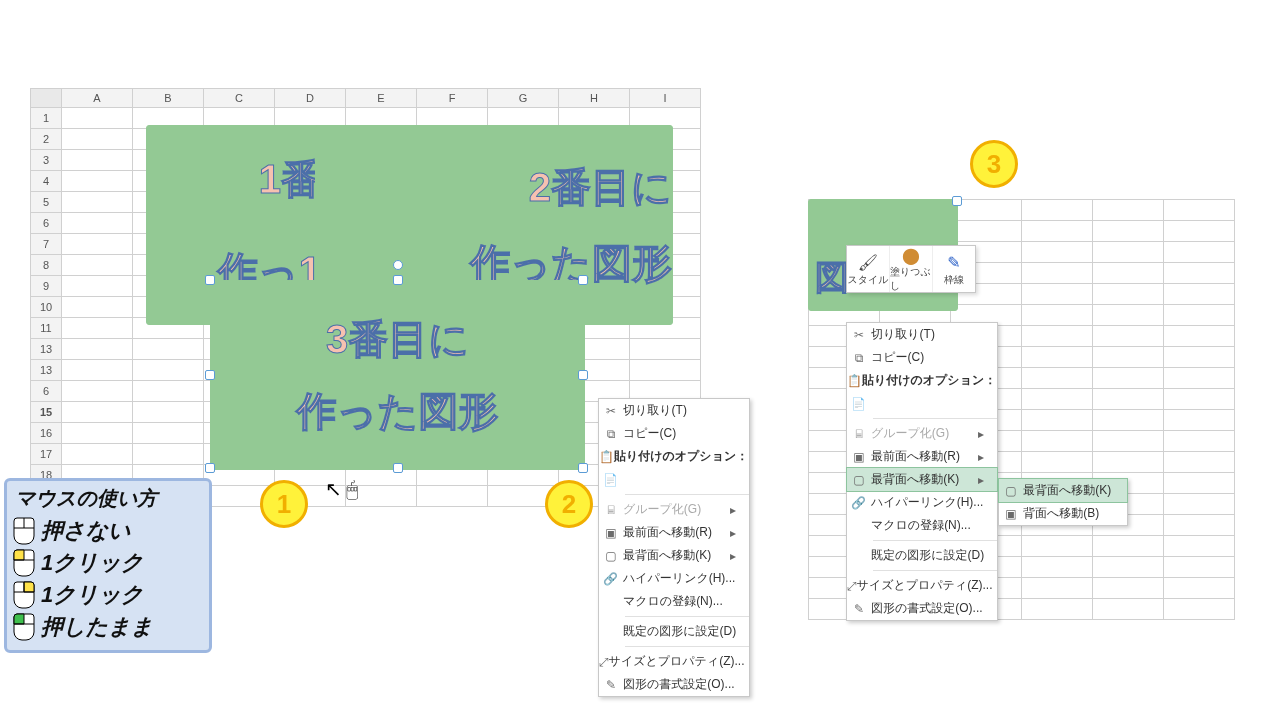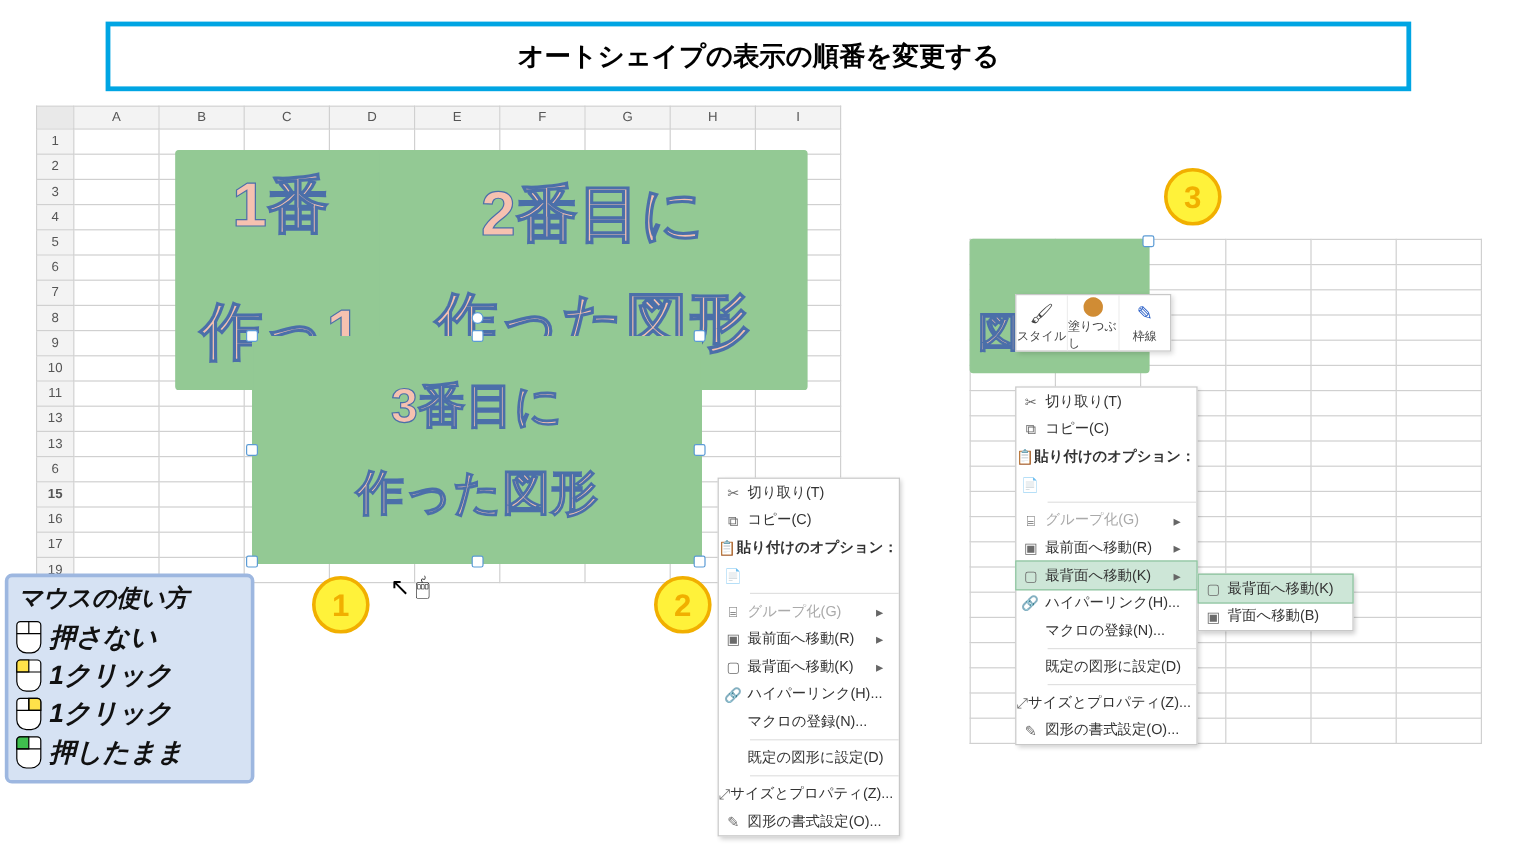--- a/index.html
+++ b/index.html
@@ -65,21 +65,21 @@
     color: #F6C1B0;
     font-weight: bold;
     line-height: 1.15;
     text-align: center;
     overflow: hidden;
   }
   .shape .txt {
     color: #F6C1B0;
     -webkit-text-stroke: 1px #4B6FA9;
   }
-  .shape-large { font-size: 52px; }
+  .shape-large { font-size: 40px; align-items: flex-end; }
   .shape-med   { font-size: 40px; }
 
   
   .sel-handle {
     width: 8px; height: 8px;
     border: 1px solid #5b9bd5;
     background: #fff;
     border-radius: 2px;
   }
 
@@ -157,23 +157,20 @@
     width: 22px; height: 30px; position: relative;
   }
   .mouse svg { width: 22px; height: 30px; display:block; }
   .mini-mouse { font-size: 20px; }
 </style>
 </head>
 <body>
 
 <div class="stage">
 
-  <div class="title-box abs" style="left:88px; top:18px; width:1080px;">
-    <span>オートシェイプの表示の順番を変更する</span>
-  </div>
 
   <div class="abs" style="left:30px; top:88px;">
     <table class="grid" id="grid1">
       <thead>
           <tr id="grid1-head">
             <th class="corner" style="width:28px;height:16px;"></th>
             <th class="colw" style="height: 16px;">A</th>
             <th class="colw" style="height: 16px;">B</th>
             <th class="colw" style="height: 16px;">C</th>
             <th class="colw" style="height: 16px;">D</th>
@@ -383,20 +380,32 @@
             <td class="colw"></td>
             <td class="colw"></td>
             <td class="colw"></td>
             <td class="colw"></td>
             <td class="colw"></td>
             <td class="colw"></td>
             <td class="colw"></td>
             <td class="colw"></td>
           </tr>
           <tr>
+            <th style="height: 18px;">18</th>
+            <td class="colw"></td>
+            <td class="colw"></td>
+            <td class="colw"></td>
+            <td class="colw"></td>
+            <td class="colw"></td>
+            <td class="colw"></td>
+            <td class="colw"></td>
+            <td class="colw"></td>
+            <td class="colw"></td>
+          </tr>
+          <tr>
             <th style="height: 18px;">19</th>
             <td class="colw"></td>
             <td class="colw"></td>
             <td class="colw"></td>
             <td class="colw"></td>
             <td class="colw"></td>
             <td class="colw"></td>
             <td class="colw"></td>
             <td class="colw"></td>
             <td class="colw"></td>

